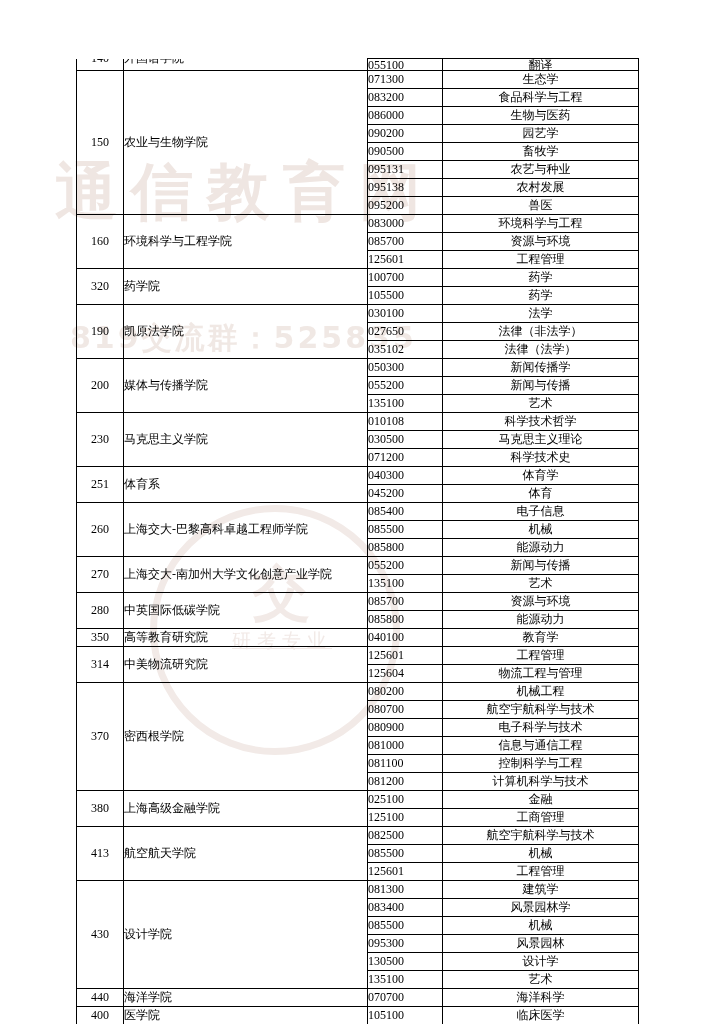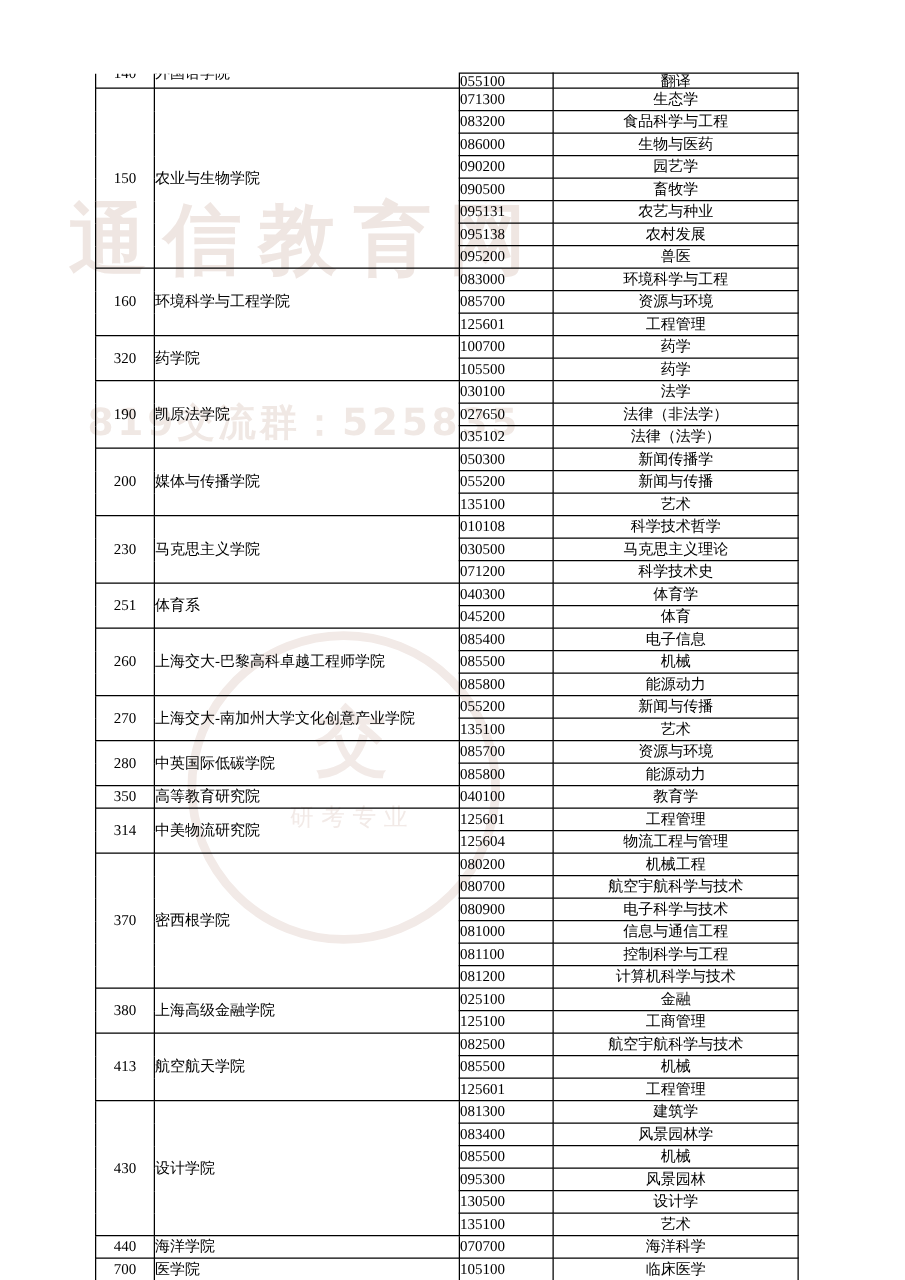--- a/index.html
+++ b/index.html
@@ -66,23 +66,24 @@
     text-align: center;
     letter-spacing: 2px;
     font-family: "DejaVu Sans", sans-serif;
   }
   .wm-seal-big {
     font-size: 58px;
     line-height: 1;
     font-weight: bold;
   }
   .wm-seal-sub {
-    margin-top: 19px;
+    margin-top: 6px;
     font-size: 19px;
     letter-spacing: 6px;
+    text-decoration: underline;
   }
 
   
   .table-wrap {
     position: absolute;
     top: 58px;
     left: 76px;
     width: 562px;
     z-index: 2;
   }
@@ -398,20 +399,20 @@
           <td class="c-mcode">135100</td>
           <td class="c-mname">艺术</td>
         </tr>
         <tr>
           <td class="c-code" rowspan="1">440</td>
           <td class="c-name" rowspan="1">海洋学院</td>
           <td class="c-mcode">070700</td>
           <td class="c-mname">海洋科学</td>
         </tr>
         <tr>
-          <td class="c-code" rowspan="1">700</td>
+          <td class="c-code" rowspan="1">400</td>
           <td class="c-name" rowspan="1">医学院</td>
           <td class="c-mcode">105100</td>
           <td class="c-mname">临床医学</td>
         </tr>
       </tbody>
   </table>
 </div>
 
 </body></html>

